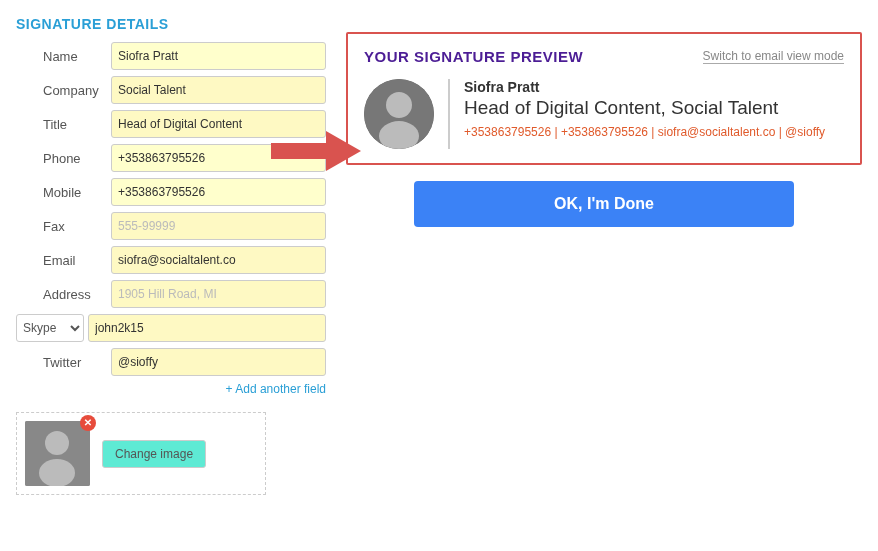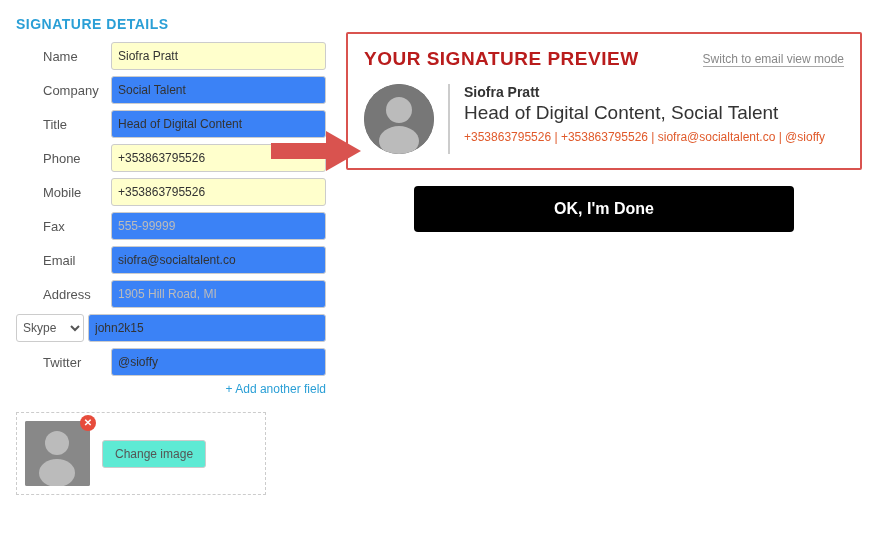--- a/index.html
+++ b/index.html
@@ -45,21 +45,21 @@
     }
 
     .form-input {
       flex: 1;
       height: 28px;
       border: 1px solid #ccc;
       border-radius: 3px;
       padding: 0 6px;
       font-size: 12px;
       color: #333;
-      background: #3b82f6;
+      background: #fef9c3;
       outline: none;
     }
 
     .form-input.highlight {
       background: #ffffcc;
       border-color: #ccc;
     }
 
     .form-input::placeholder {
       color: #bbb;
@@ -170,23 +170,23 @@
     }
 
     .preview-header {
       display: flex;
       justify-content: space-between;
       align-items: center;
       margin-bottom: 14px;
     }
 
     .preview-title {
-      color: #b91c1c;
-      font-weight: bold;
-      font-size: 19px;
+      color: #4c1d95;
+      font-weight: bold;
+      font-size: 15px;
       text-transform: uppercase;
       letter-spacing: 0.5px;
     }
 
     .switch-mode-link {
       color: #888;
       font-size: 12px;
       text-decoration: none;
       border-bottom: 1px solid #aaa;
     }
@@ -235,21 +235,21 @@
       margin-bottom: 4px;
     }
 
     .preview-contact {
       font-size: 12px;
       color: #e05a2b;
       line-height: 1.6;
     }
 
     .ok-button {
-      background: #000000;
+      background: #3b82f6;
       color: white;
       border: none;
       border-radius: 4px;
       padding: 14px;
       font-size: 16px;
       font-weight: bold;
       cursor: pointer;
       width: 100%;
       max-width: 380px;
       align-self: center;

